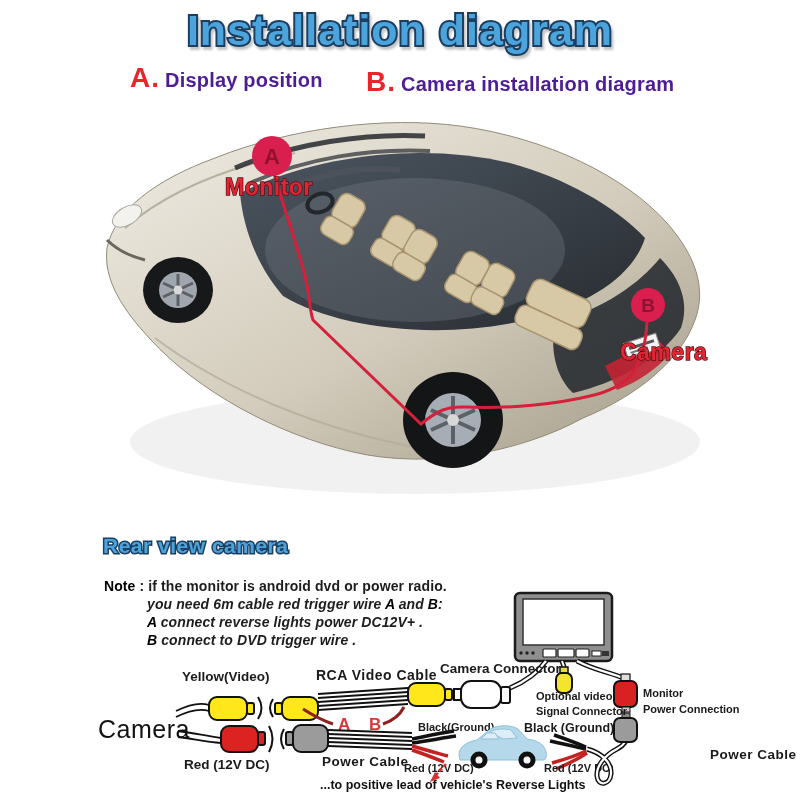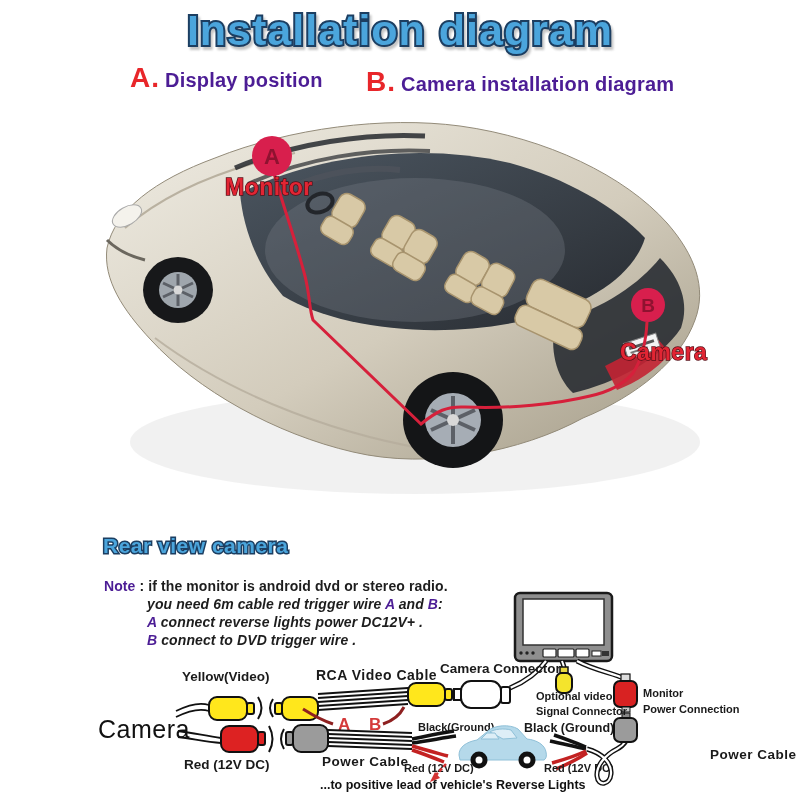--- a/index.html
+++ b/index.html
@@ -7,21 +7,21 @@
         font-family:"Liberation Sans",sans-serif;}
   .abs{position:absolute;}
   
   .legend-item{position:absolute;display:flex;align-items:baseline;white-space:nowrap;}
   .legend-letter{color:#e8262a;font-weight:bold;font-size:28px;letter-spacing:1px;}
   .legend-text{color:#4c1d95;font-weight:bold;font-size:20px;margin-left:5px;letter-spacing:.2px;}
   
   .note{position:absolute;left:104px;top:577px;font-size:14px;font-weight:600;
         color:#1d1d1d;line-height:18px;letter-spacing:.1px;}
   .note .ind{margin-left:43px;font-style:italic;}
-  .note .red{color:#4c1d95;}
+  .note .red{color:#000000;}
   svg text{font-family:"Liberation Sans",sans-serif;}
   .outlined{paint-order:stroke fill;}
 </style>
 </head>
 <body>
 
 <div class="page">
 
   <svg class="abs" style="left:0;top:0;filter:drop-shadow(2px 3px 1px rgba(110,110,110,.4));" width="800" height="60">
     <text x="400" y="45" text-anchor="middle" font-size="43" font-weight="bold" letter-spacing="1" class="outlined" fill="#4ba5dc" stroke="#1c3e61" stroke-width="4">Installation diagram</text>
@@ -138,21 +138,21 @@
     <circle cx="563" cy="197" r="17" fill="#d81f4d"></circle>
     <text x="563" y="204" text-anchor="middle" font-size="19" font-weight="bold" fill="#8f1230">B</text>
     <text x="535" y="252" font-size="23" font-weight="bold" class="outlined" fill="#e22533" stroke="#570d16" stroke-width="1.4" letter-spacing=".5">Camera</text>
   </svg>
 
   <svg class="abs" style="left:98px;top:527px;" width="280" height="36">
     <text x="5" y="26" font-size="21" font-weight="bold" class="outlined" fill="#4ba5dc" stroke="#1c3e61" stroke-width="3" letter-spacing=".5">Rear view camera</text>
   </svg>
 
   <div class="note">
-    <div><span class="red">Note</span><span> : if the monitor is android dvd or stereo radio.</span></div>
+    <div><span class="red">Note</span><span> : if the monitor is android dvd or power radio.</span></div>
     <div class="ind"><span>you need 6m cable red trigger wire </span><span class="red">A</span><span> and </span><span class="red">B</span><span>:</span></div>
     <div class="ind"><span class="red">A</span><span> connect reverse lights power DC12V+ .</span></div>
     <div class="ind"><span class="red">B</span><span> connect to DVD trigger wire .</span></div>
   </div>
 
   <svg class="abs" style="left:0;top:583px;" width="800" height="217" viewBox="0 0 800 217">
 
     <g>
       <rect x="515" y="10" width="97" height="68" rx="5" fill="#8f8f8f" stroke="#1a1a1a" stroke-width="2.5"></rect>
       <rect x="523" y="16" width="81" height="46" fill="#ffffff" stroke="#333" stroke-width="1.5"></rect>

